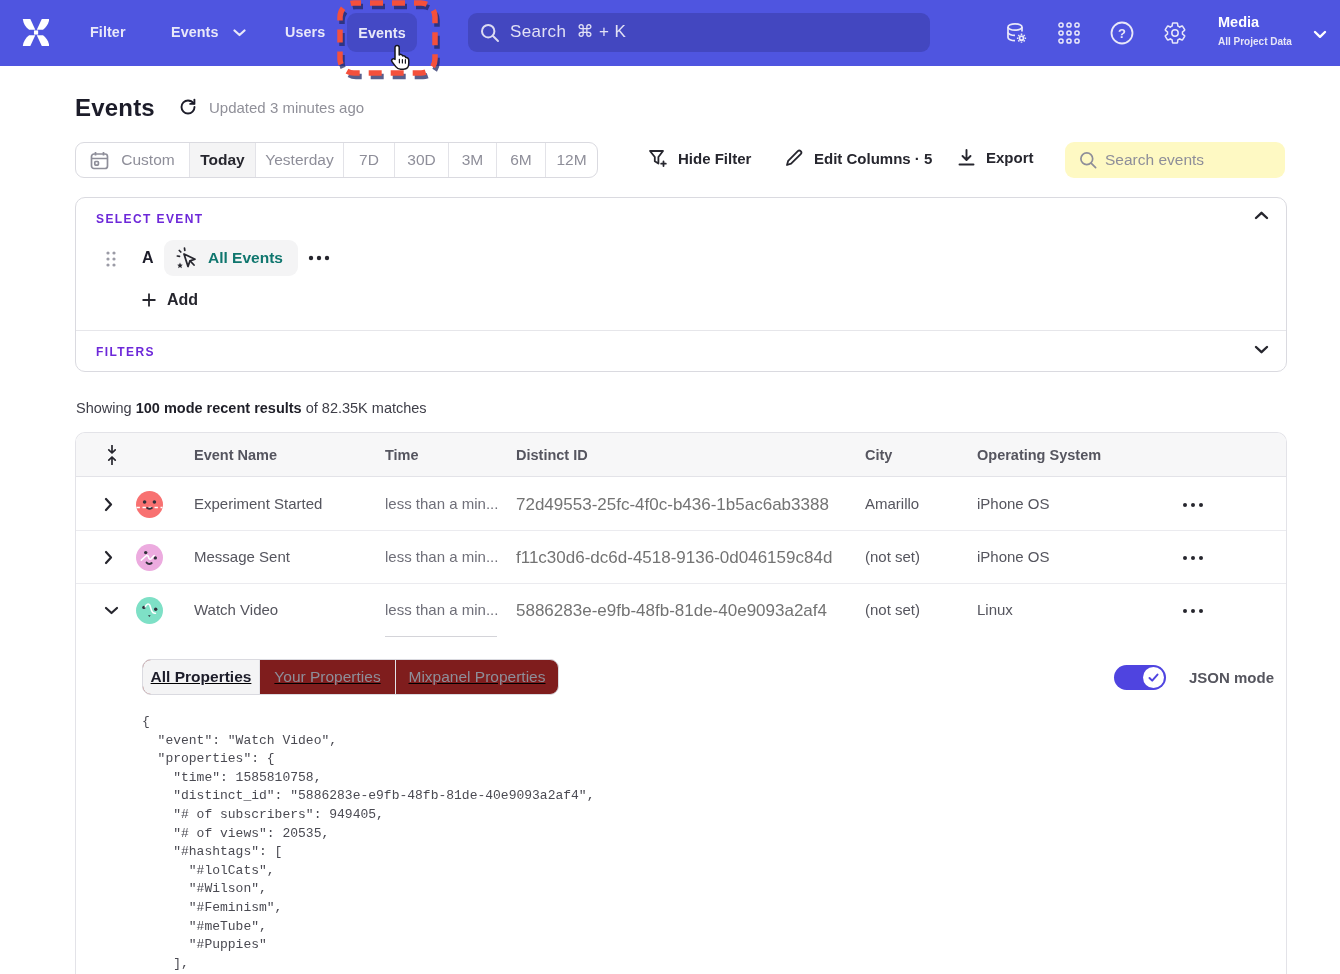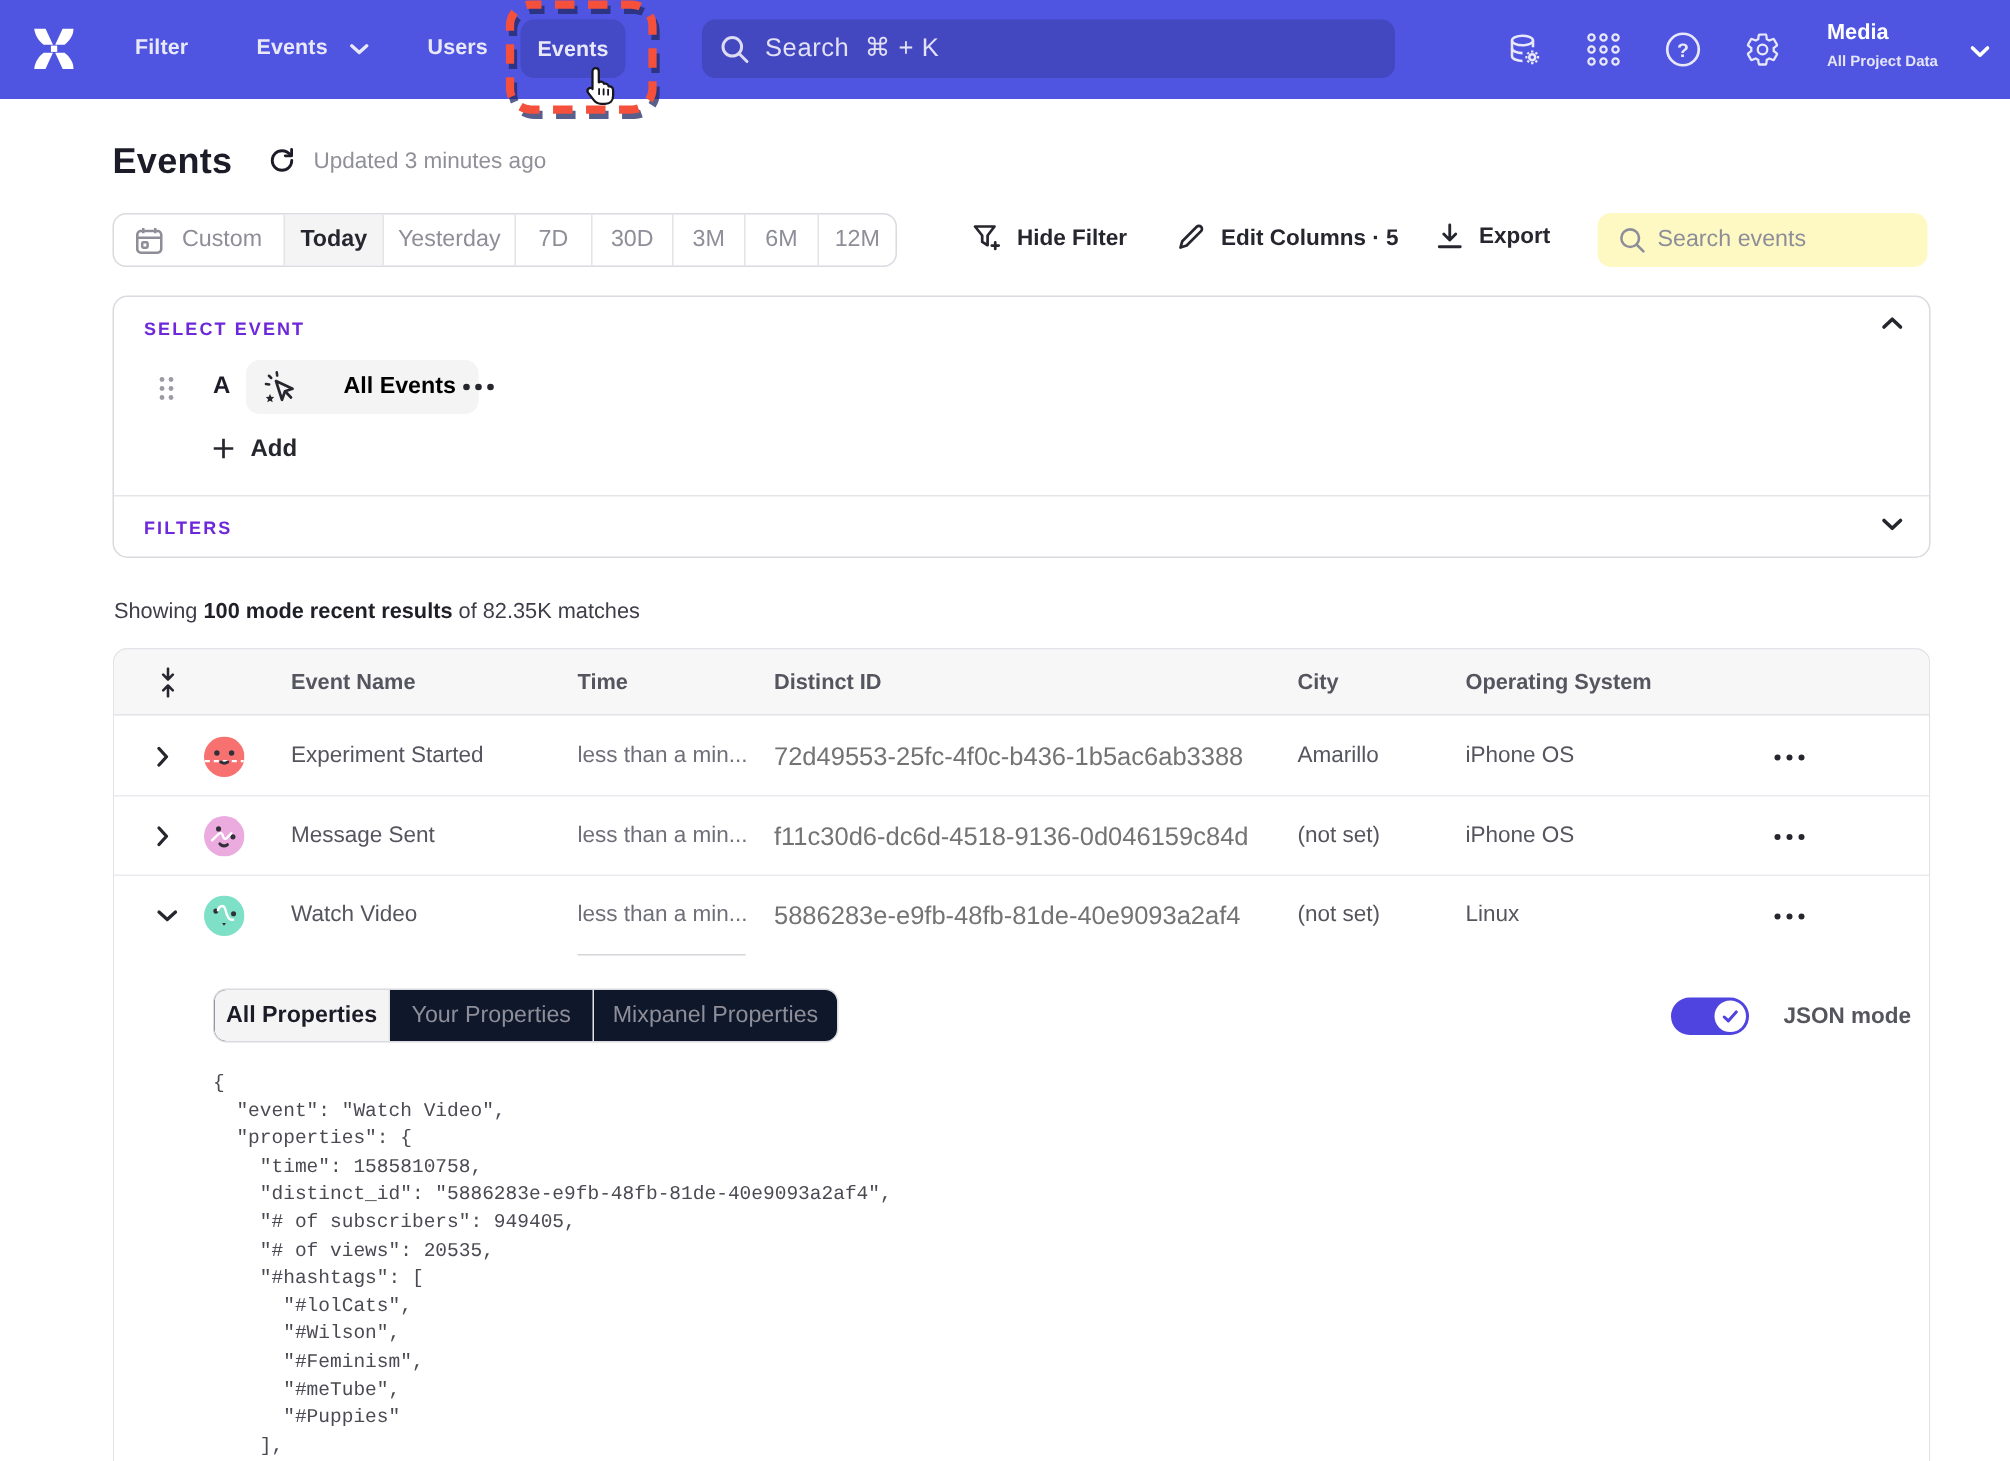--- a/index.html
+++ b/index.html
@@ -47,21 +47,21 @@
 
 #card { position:absolute; left:75px; top:197px; width:1212px; height:175px;
   border:1px solid #DADAE0; border-radius:10px; background:#fff; }
 .carlabel { font-size:12px; font-weight:700; letter-spacing:1.4px; color:#6d28d9; }
 #selheader { position:absolute; left:20px; top:14px; }
 #eventrow { position:absolute; left:0; top:42px; width:100%; height:50px; }
 #draghandle { position:absolute; left:29px; top:10px; }
 #letterA { position:absolute; left:66px; top:9px; font-size:16px; font-weight:700; color:#1C1C29; }
 #chip { position:absolute; left:88px; top:0px; height:36px; background:#F4F4F5; border-radius:9px;
   display:flex; align-items:center; padding:0 15px 0 11px; gap:9px; }
-#chip .t { font-size:15.5px; font-weight:700; color:#000000;margin-left:21px; }
+#chip .t { font-size:15.5px; font-weight:700; color:#0f766e; }
 #dots3 { position:absolute; left:232px; top:8px; }
 #addbtn { position:absolute; left:66px; top:93px; font-size:16px; font-weight:700; color:#26262E; }
 #carddivider { position:absolute; left:0; top:132px; width:100%; height:1px; background:#E6E6EA; }
 #filtershdr { position:absolute; left:20px; top:147px; }
 .chev { stroke:#26262E; stroke-width:2.4; fill:none; stroke-linecap:round; stroke-linejoin:round; }
 
 
 #showing { position:absolute; left:76px; top:400px; font-size:14.5px; color:#3E3E48; }
 #showing b { color:#1F1F28; }
 
@@ -76,21 +76,21 @@
 .row .tm { position:absolute; left:309px; top:17px; font-size:15px; color:#6F6F79; }
 .row .id { position:absolute; left:440px; top:17px; font-size:17px; color:#737373; }
 .row .ct { position:absolute; left:789px; top:17px; font-size:15px; color:#55555E; }
 .row .os { position:absolute; left:901px; top:17px; font-size:15px; color:#55555E; }
 .row .mn { position:absolute; left:1106px; top:17px; }
 .rowchev { position:absolute; left:28px; top:19px; }
 .avatar { position:absolute; left:60px; top:13px; }
 
 
 #tabs { position:absolute; left:66px; top:226px; height:36px; display:flex;
-  border:1px solid #DADAE0; border-radius:9px; overflow:hidden; background:#0f172a; }
+  border:1px solid #DADAE0; border-radius:9px; overflow:hidden; background:#7f1d1d;text-decoration:underline; }
 #tabs .tab { display:flex; align-items:center; justify-content:center; font-size:15.5px; color:#8E8E99;
   border-right:1px solid #E3E3E8; }
 #tabs .tab:last-child { border-right:none; }
 #tabs .sel { background:#F4F4F5; color:#1C1C29; font-weight:700; }
 #toggle { position:absolute; left:1038px; top:232px; width:52px; height:25px;
   background:#4F44E0; border-radius:13px; }
 #toggle .knob { position:absolute; right:2px; top:2px; width:21px; height:21px; border-radius:50%; background:#fff; }
 #jsonmode { position:absolute; left:1113px; top:236px; font-size:15px; font-weight:700; color:#55555E; }
 #json { position:absolute; left:66px; top:280px; font-family:"Liberation Mono", monospace;
   font-size:13px; line-height:18.6px; color:#4A4A52; white-space:pre; }

